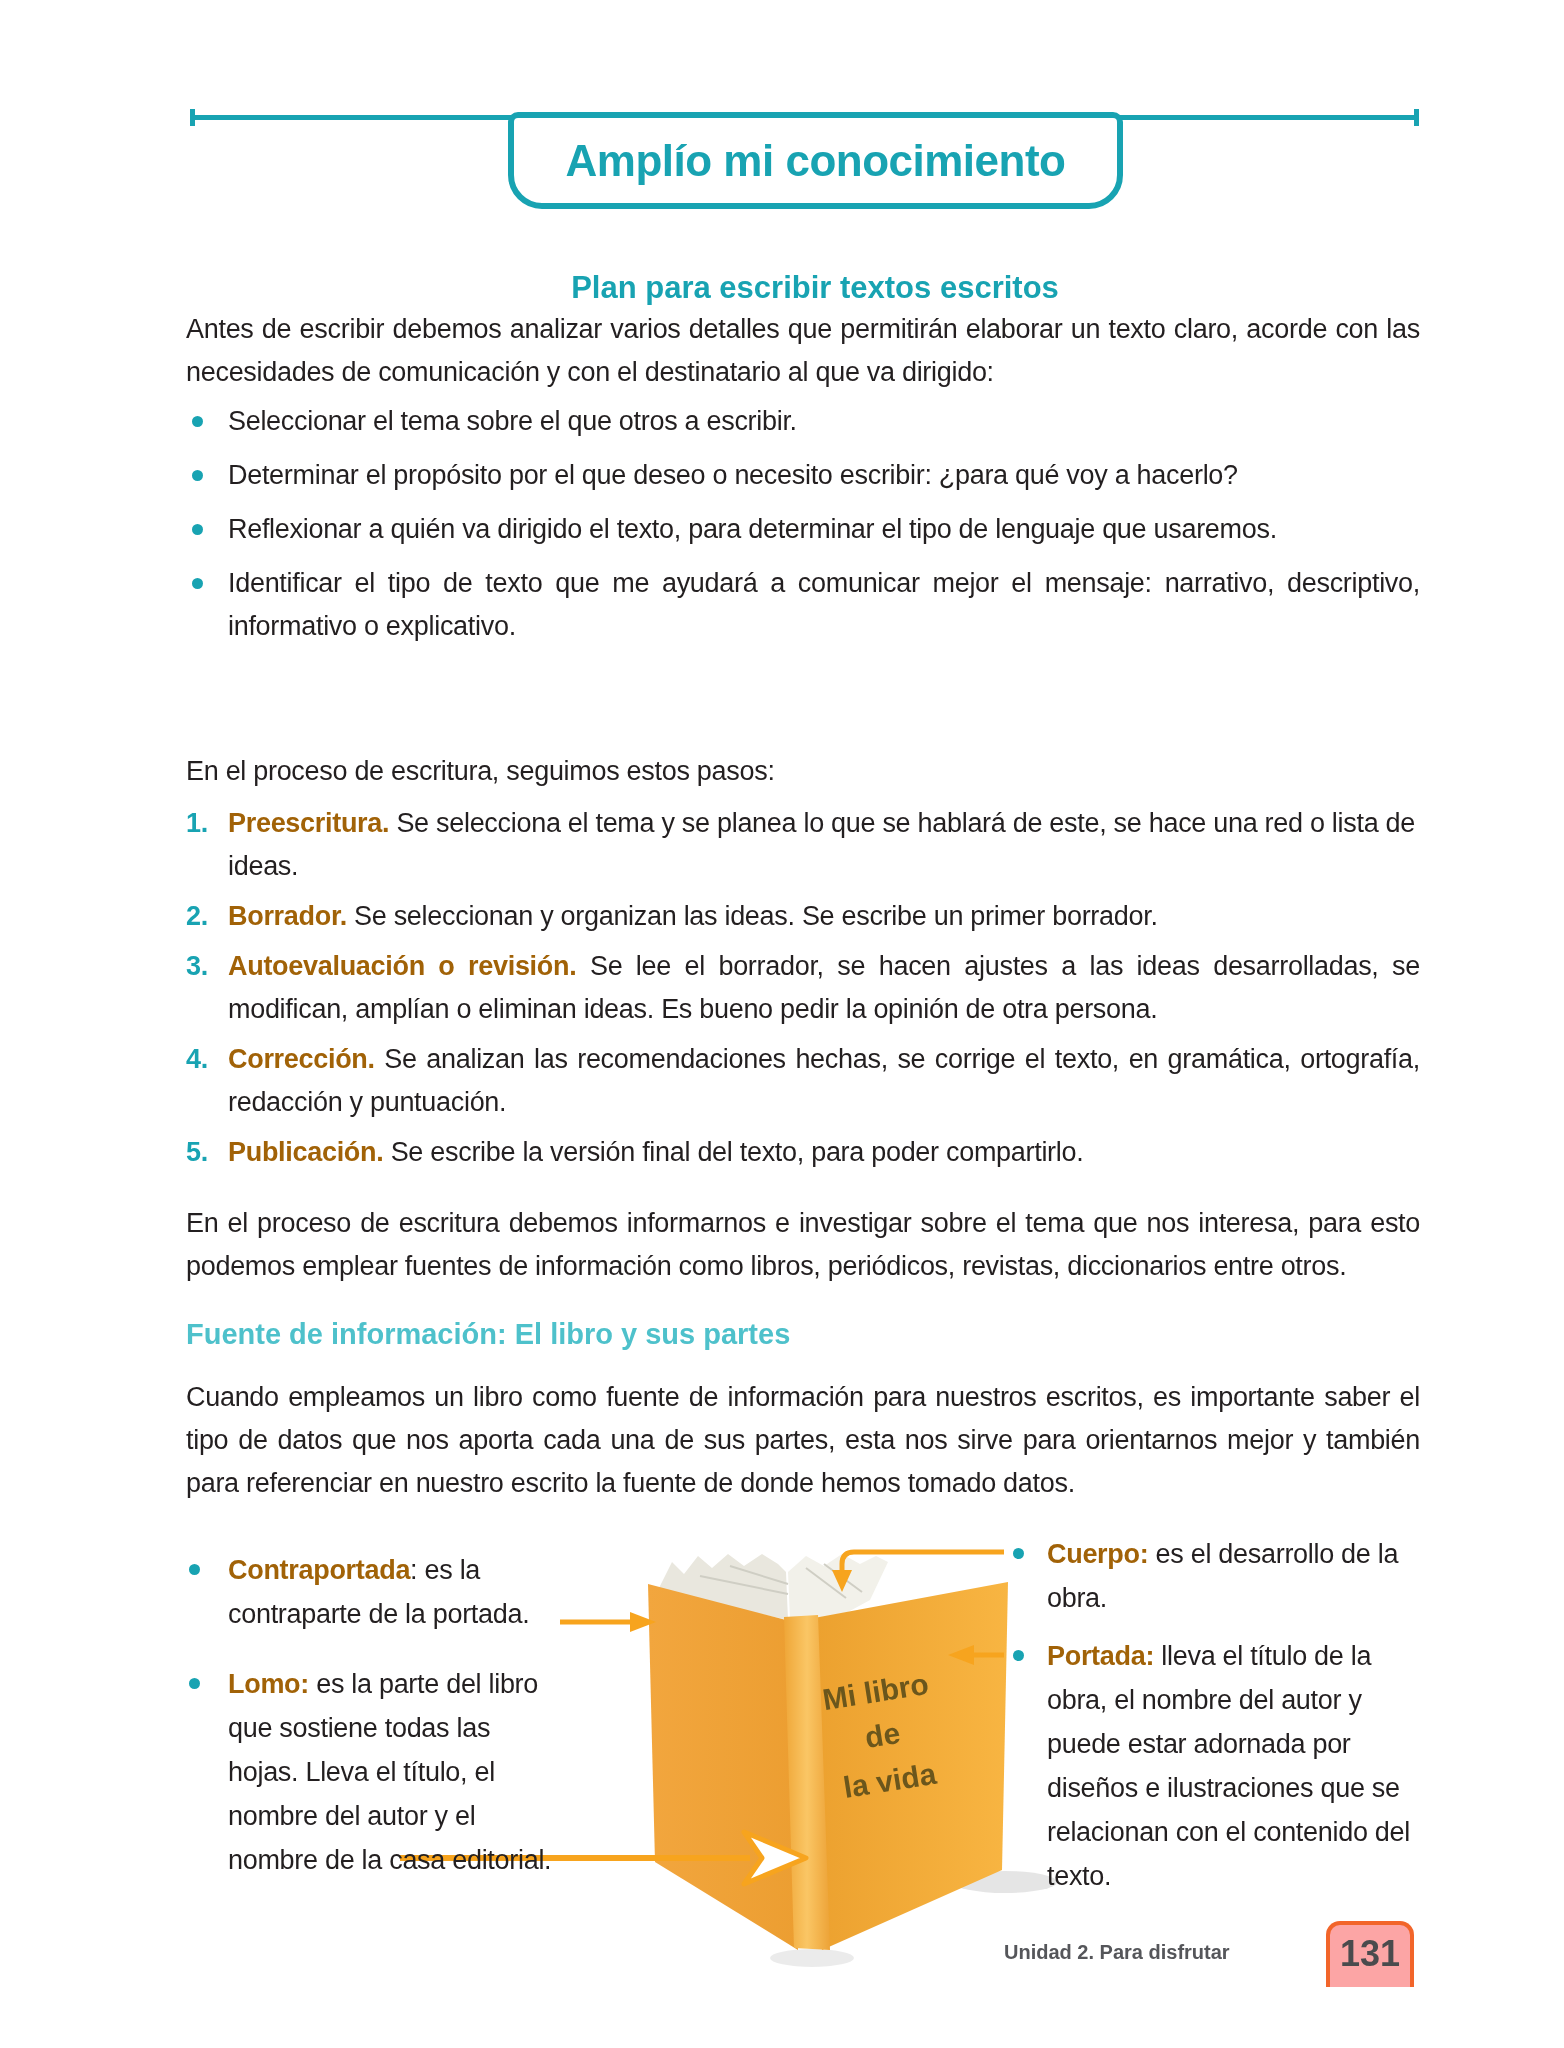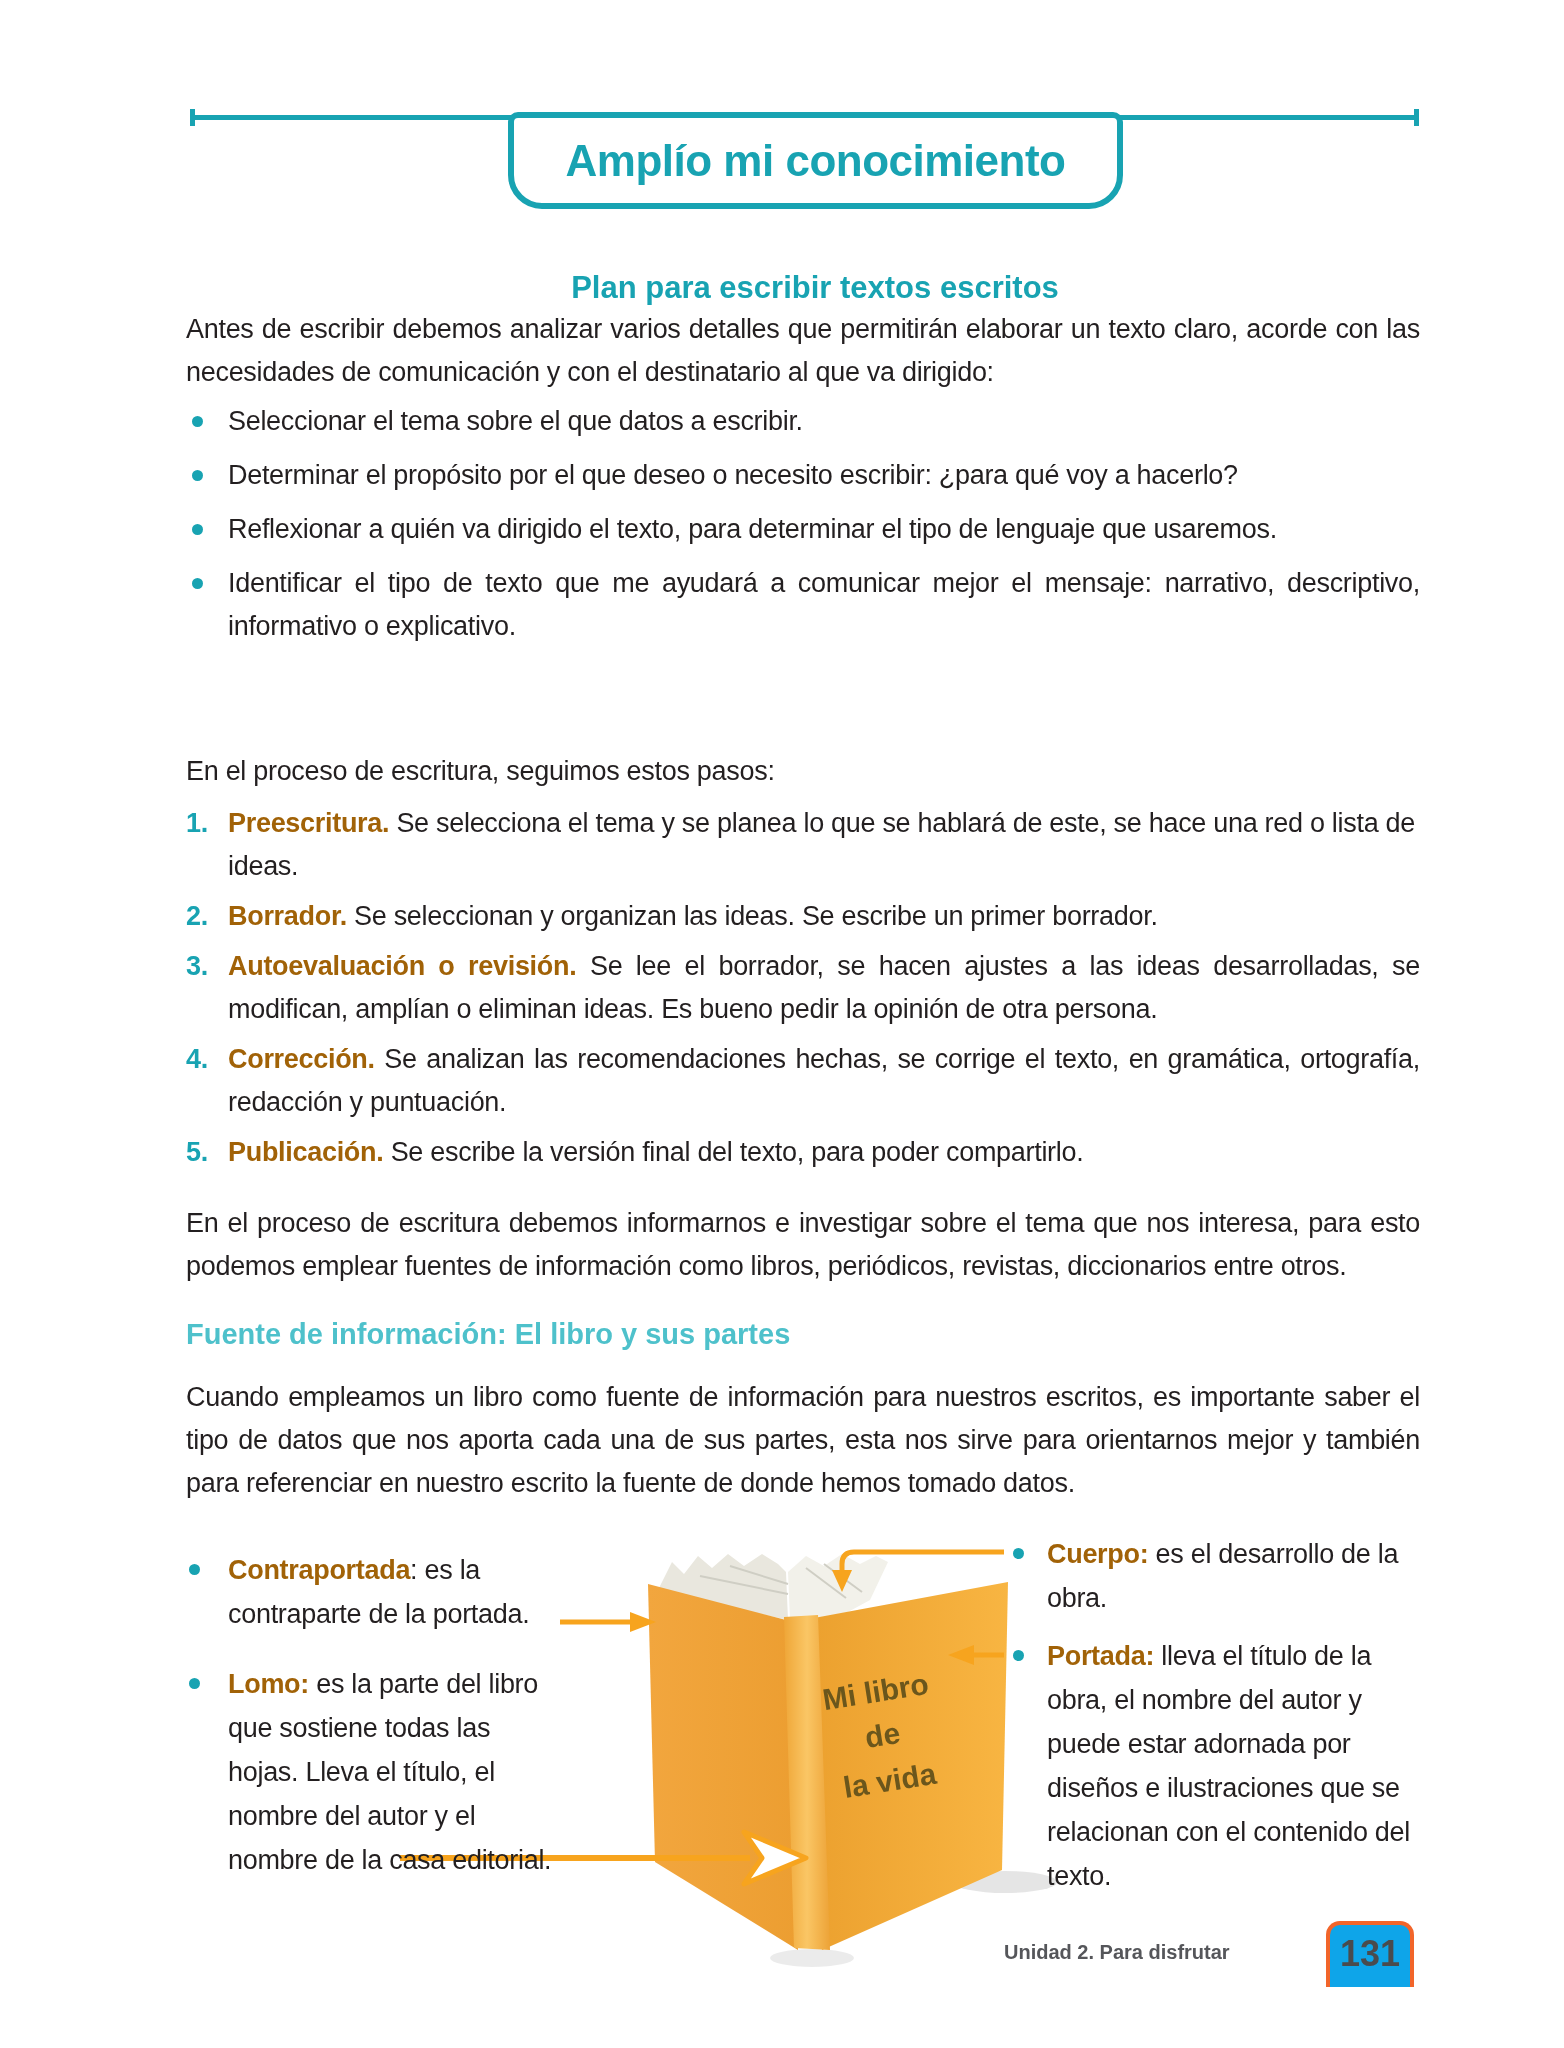--- a/index.html
+++ b/index.html
@@ -47,42 +47,42 @@
   .right-labels .lbl-item + .lbl-item{margin-top:14px;}
   .lbl-item .dot{left:3px;top:16px;}
   .right-labels .dot{left:0;}
 
   .diagram-svg{position:absolute;left:0;top:1500px;width:1564px;height:520px;}
 
   
   .footer-unit{position:absolute;left:1004px;top:1941px;width:300px;margin:0;text-align:left;
     font-size:20px;font-weight:bold;color:#55565a;}
   .page-box{position:absolute;left:1326px;top:1921px;width:88px;height:66px;box-sizing:border-box;
-    border:4px solid #f2652a;border-bottom:none;border-radius:14px 14px 0 0;background:#0ea5e9;
+    border:4px solid #f2652a;border-bottom:none;border-radius:14px 14px 0 0;background:#fca5a5;
     display:flex;justify-content:center;align-items:flex-start;padding-top:8px;
     font-size:36px;font-weight:bold;color:#4a4b4d;}
 </style>
 </head>
 <body>
 
 <div class="page">
 
   <div class="rule"></div>
   <div class="banner">
     <span>Amplío mi conocimiento</span>
   </div>
 
   <h2 class="h2">Plan para escribir textos escritos</h2>
 
   <p class="para just" id="p-intro">Antes de escribir debemos analizar varios detalles que permitirán elaborar un texto claro, acorde con las necesidades de comunicación y con el destinatario al que va dirigido:</p>
 
   <ul class="blist">
     <li>
       <span class="dot"></span>
-      <span>Seleccionar el tema sobre el que datos a escribir.</span>
+      <span>Seleccionar el tema sobre el que otros a escribir.</span>
     </li>
     <li>
       <span class="dot"></span>
       <span>Determinar el propósito por el que deseo o necesito escribir: ¿para qué voy a hacerlo?</span>
     </li>
     <li>
       <span class="dot"></span>
       <span>Reflexionar a quién va dirigido el texto, para determinar el tipo de lenguaje que usaremos.</span>
     </li>
     <li class="just">

